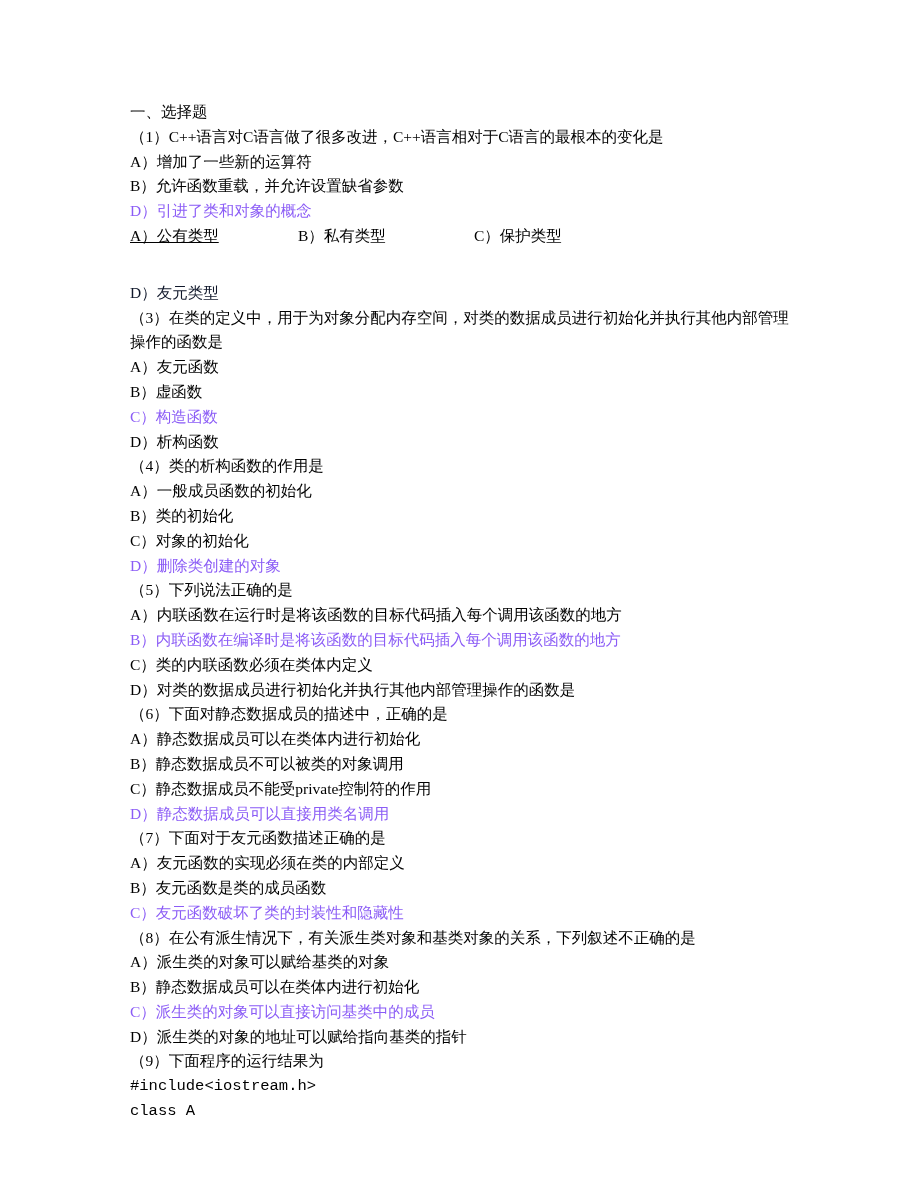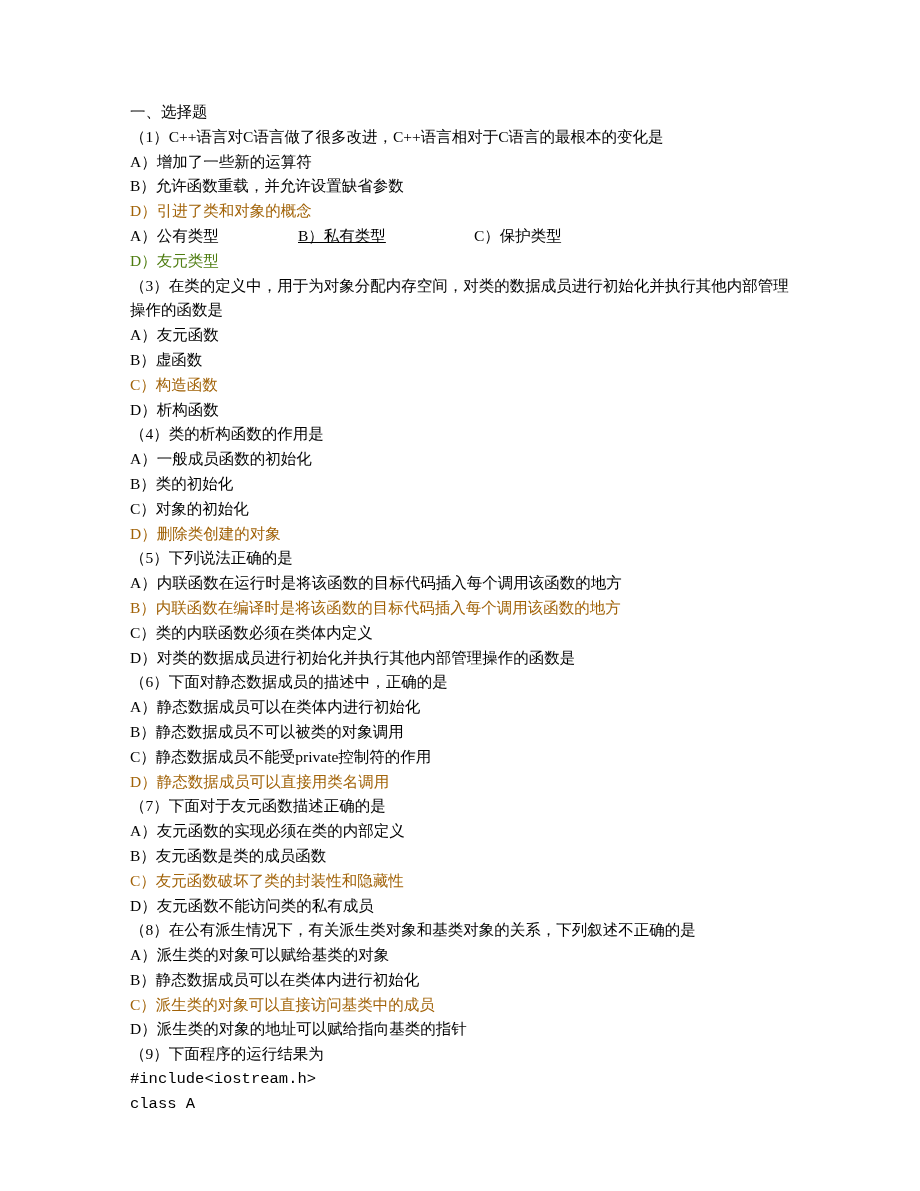--- a/index.html
+++ b/index.html
@@ -13,36 +13,36 @@
   }
   .page {
     width: 920px;
     min-height: 1191px;
     box-sizing: border-box;
     padding: 100px 130px 60px 130px;
     position: relative;
     background: #fff;
   }
   .red {
-    color: #a16207;
+    color: #8b5cf6;
   }
   .line {
     white-space: pre-wrap;
   }
   .mono {
     font-family: "SimSun", "宋体", "Courier New", monospace;
   }
   .q2row {
     display: flex;
     flex-wrap: wrap;
   }
-  .q2a { flex: 0 0 168px; }
-  .q2b { flex: 0 0 176px; text-decoration: underline; }
+  .q2a { flex: 0 0 168px; text-decoration: underline; }
+  .q2b { flex: 0 0 176px; }
   .q2c { flex: 0 0 168px; }
-  .q2d { flex: 0 0 160px; color:#4d7c0f; }
+  .q2d { flex: 0 0 160px; color:#0f172a;margin-top:32px; }
 </style>
 </head>
 <body>
 
 <div class="page">
 
   <div class="line">一、选择题</div>
 
   <div class="line">（1）C++语言对C语言做了很多改进，C++语言相对于C语言的最根本的变化是</div>
   <div class="line">A）增加了一些新的运算符</div>
@@ -77,21 +77,20 @@
   <div class="line">（6）下面对静态数据成员的描述中，正确的是</div>
   <div class="line">A）静态数据成员可以在类体内进行初始化</div>
   <div class="line">B）静态数据成员不可以被类的对象调用</div>
   <div class="line">C）静态数据成员不能受private控制符的作用</div>
   <div class="line red">D）静态数据成员可以直接用类名调用</div>
 
   <div class="line">（7）下面对于友元函数描述正确的是</div>
   <div class="line">A）友元函数的实现必须在类的内部定义</div>
   <div class="line">B）友元函数是类的成员函数</div>
   <div class="line red">C）友元函数破坏了类的封装性和隐藏性</div>
-  <div class="line">D）友元函数不能访问类的私有成员</div>
 
   <div class="line">（8）在公有派生情况下，有关派生类对象和基类对象的关系，下列叙述不正确的是</div>
   <div class="line">A）派生类的对象可以赋给基类的对象</div>
   <div class="line">B）静态数据成员可以在类体内进行初始化</div>
   <div class="line red">C）派生类的对象可以直接访问基类中的成员</div>
   <div class="line">D）派生类的对象的地址可以赋给指向基类的指针</div>
 
   <div class="line">（9）下面程序的运行结果为</div>
   <div class="line mono">#include&lt;iostream.h&gt;</div>
   <div class="line mono">class A</div>

